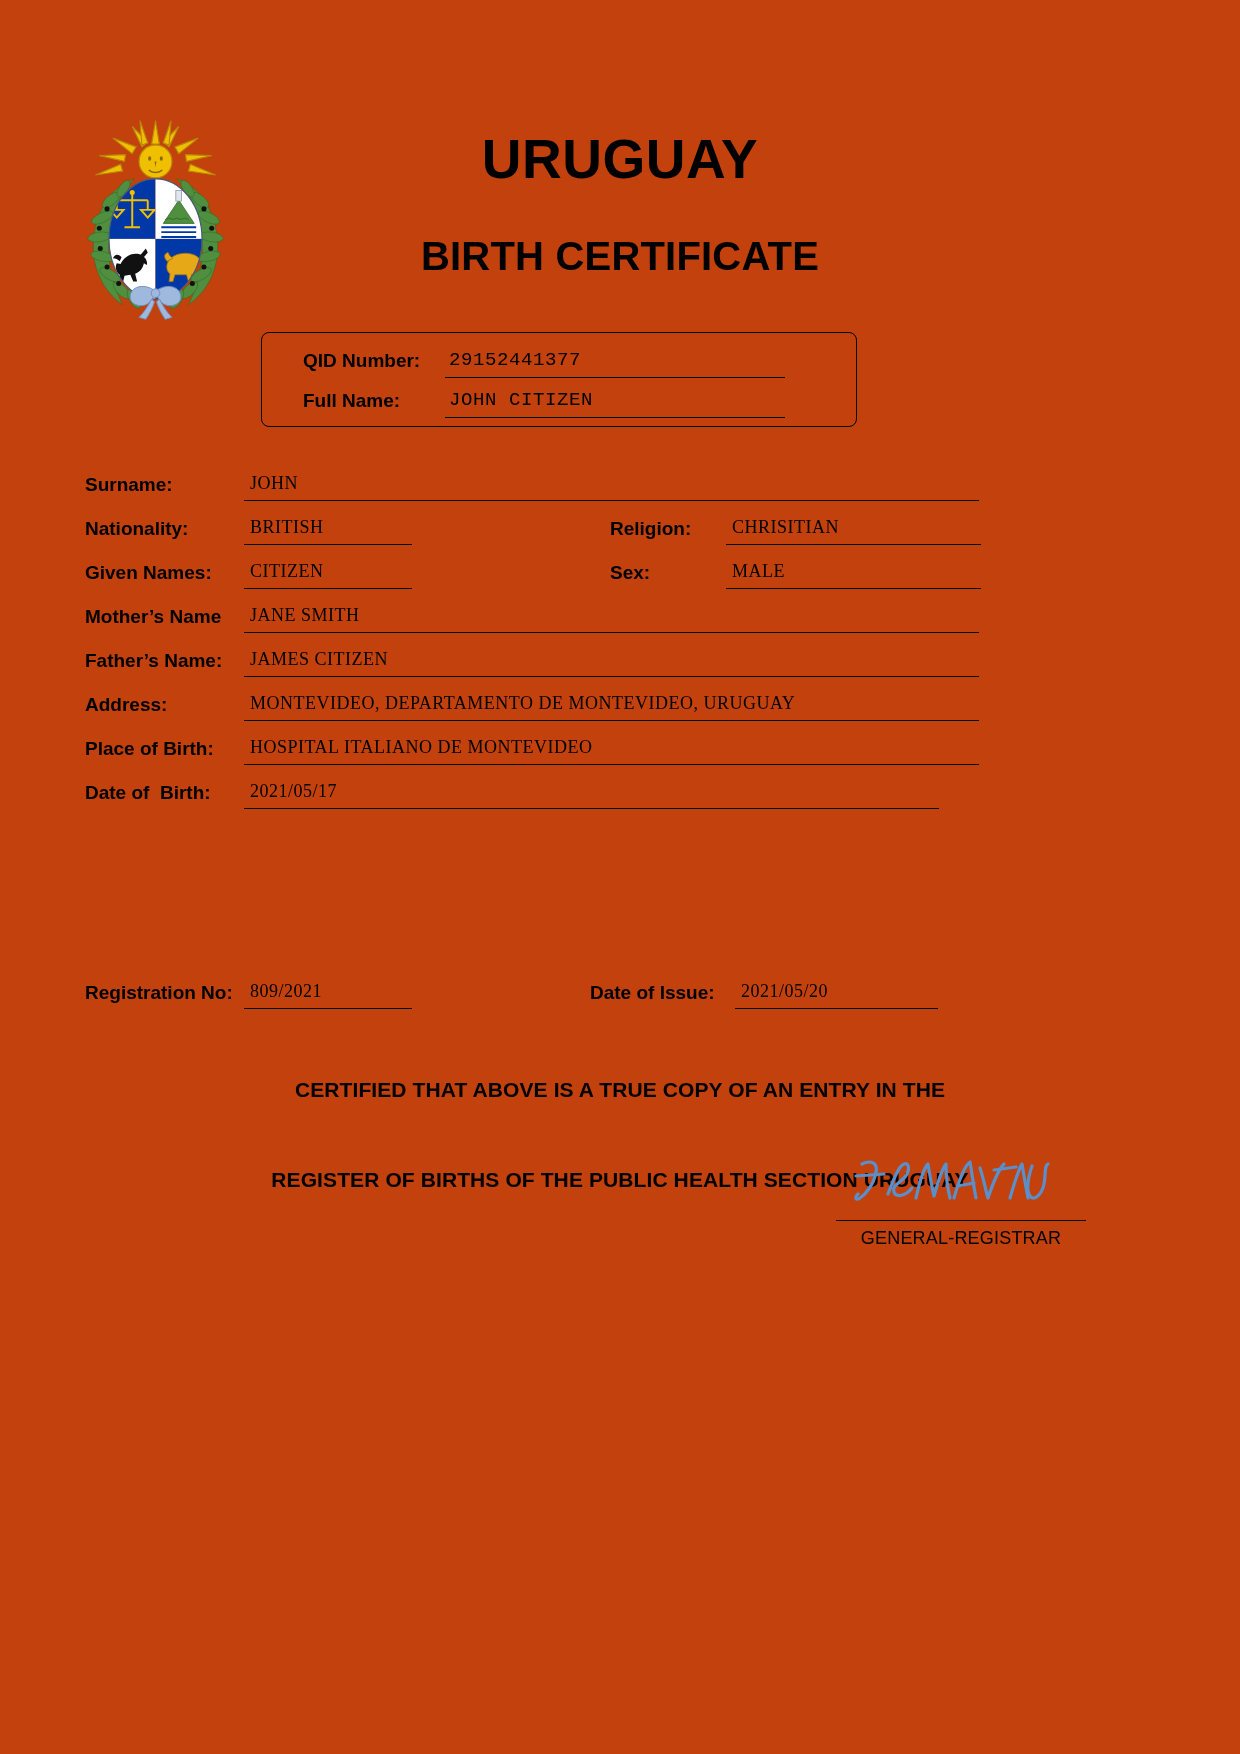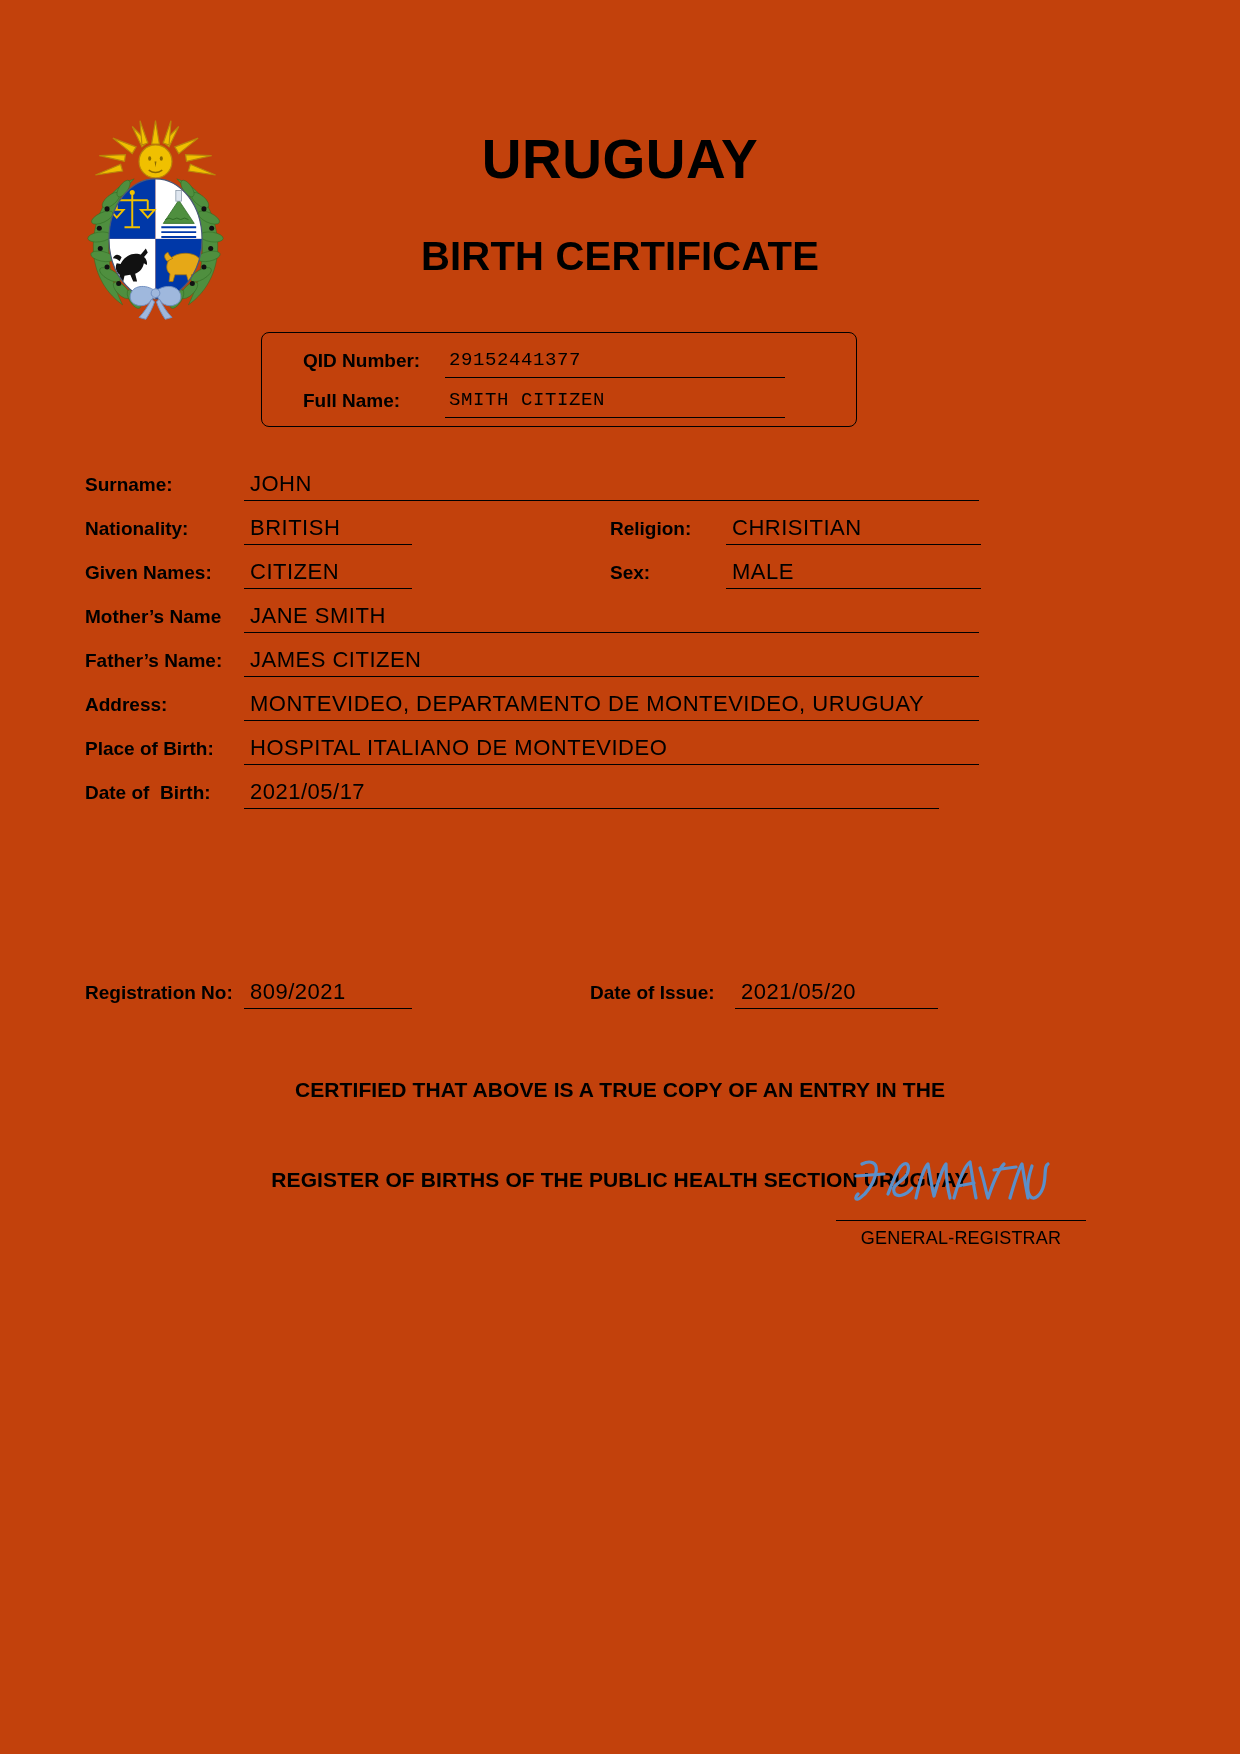--- a/index.html
+++ b/index.html
@@ -120,22 +120,22 @@
     line-height: 30px;
     white-space: pre;
   }
   .fvalwrap {
     position: absolute;
     top: 0;
     height: 30px;
     border-bottom: 1.3px solid #000;
   }
   .fval {
-    font-family: Liberation Sans, sans-serif;
-    font-size: 22px;
+    font-family: Liberation Serif, serif;
+    font-size: 18px;
     line-height: 27px;
     letter-spacing: 0.5px;
     display: block;
     padding-left: 6px;
     white-space: pre;
   }
 
   
   .col-l .flabel { left: 85px; }
   .col-l .fvalwrap { left: 244px; }
@@ -341,21 +341,21 @@
   <div class="idbox">
     <div class="idrow r1">
       <span class="lbl">QID Number:</span>
       <span class="val-wrap">
         <span class="val">29152441377</span>
       </span>
     </div>
     <div class="idrow r2">
       <span class="lbl">Full Name:</span>
       <span class="val-wrap">
-        <span class="val">SMITH CITIZEN</span>
+        <span class="val">JOHN CITIZEN</span>
       </span>
     </div>
   </div>
 
   <div class="fields">
 
     <div class="frow col-l">
       <span class="flabel">Surname:</span>
       <span class="fvalwrap w-full">
         <span class="fval">JOHN</span>

